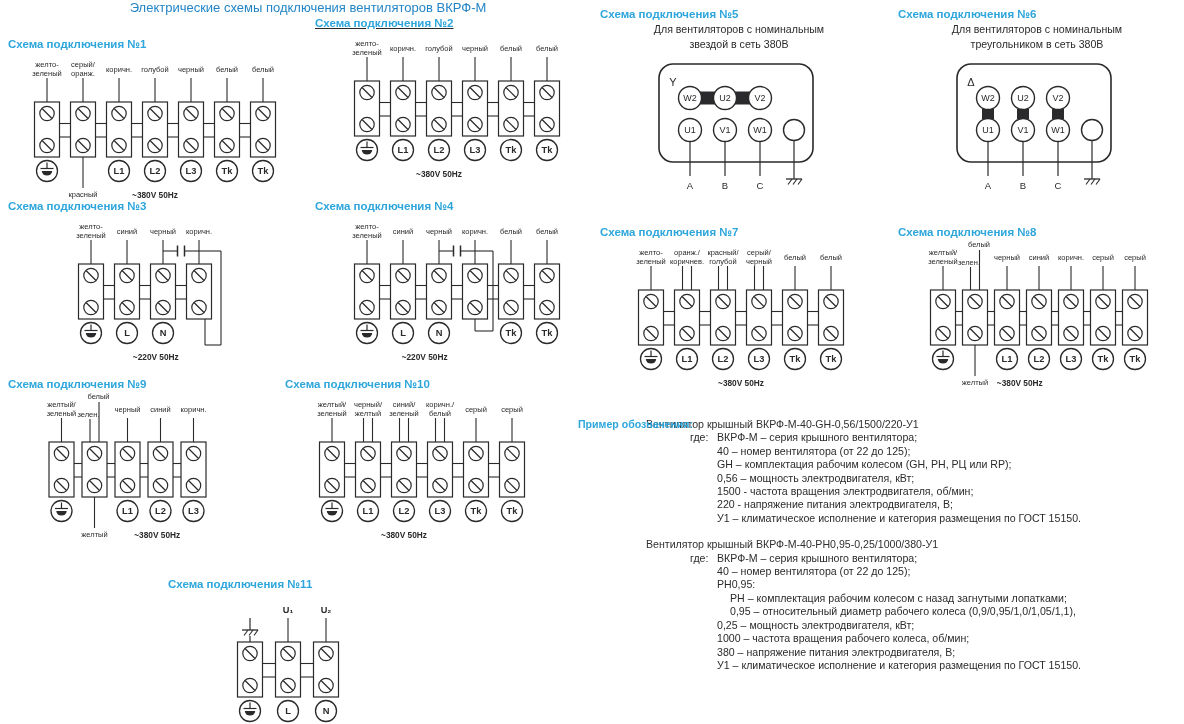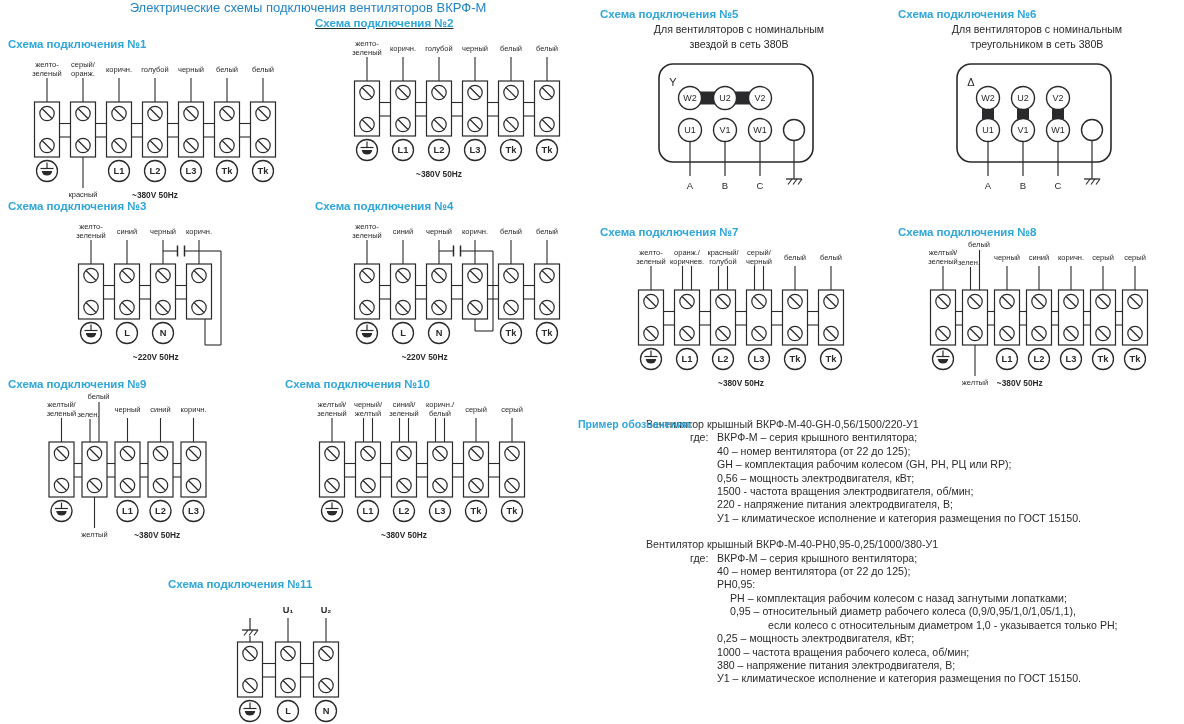--- a/index.html
+++ b/index.html
@@ -769,20 +769,19 @@
         <div class="ex-line">220 - напряжение питания электродвигателя, В;</div>
         <div class="ex-line">У1 – климатическое исполнение и категория размещения по ГОСТ 15150.</div>
       </div>
       <div class="ex-block2">
         <div class="ex-title">Вентилятор крышный ВКРФ-М-40-РН0,95-0,25/1000/380-У1</div>
         <div class="ex-line">ВКРФ-М – серия крышного вентилятора;<span class="ex-where">где:</span></div>
         <div class="ex-line">40 – номер вентилятора (от 22 до 125);</div>
         <div class="ex-line">РН0,95:</div>
         <div class="ex-line ind1">РН – комплектация рабочим колесом с назад загнутыми лопатками;</div>
         <div class="ex-line ind1">0,95 – относительный диаметр рабочего колеса (0,9/0,95/1,0/1,05/1,1),</div>
-        <div class="ex-line ind2">если колесо с относительным диаметром 1,0 - указывается только РН;</div>
         <div class="ex-line">0,25 – мощность электродвигателя, кВт;</div>
         <div class="ex-line">1000 – частота вращения рабочего колеса, об/мин;</div>
         <div class="ex-line">380 – напряжение питания электродвигателя, В;</div>
         <div class="ex-line">У1 – климатическое исполнение и категория размещения по ГОСТ 15150.</div>
       </div>
     </div>
 </div>
 
 </body></html>

